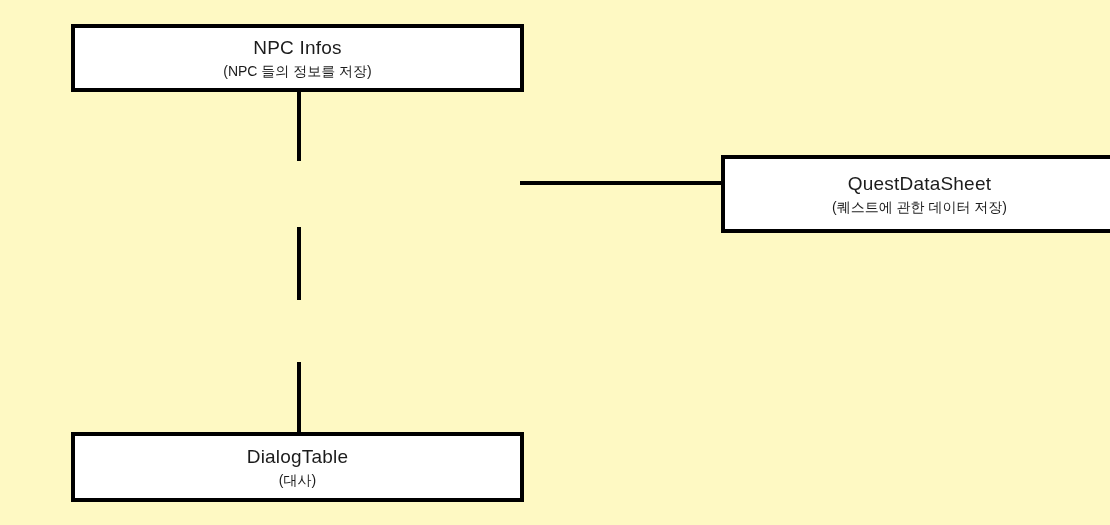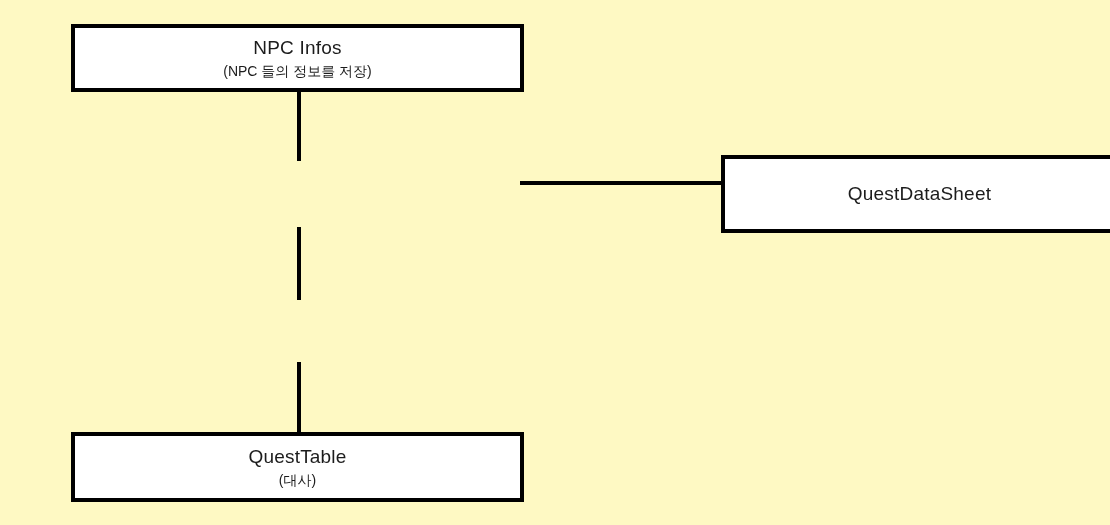--- a/index.html
+++ b/index.html
@@ -86,21 +86,22 @@
   <div class="connector-h" id="connector-quest-to-sheet"></div>
 
   <div class="node" id="node-npc-infos">
     <div class="node-title">NPC Infos</div>
     <div class="node-subtitle">(NPC 들의 정보를 저장)</div>
   </div>
 
 
 
   <div class="node" id="node-dialog-table">
-    <div class="node-title">QuestTable</div>
+    <div class="node-title">DialogTable</div>
     <div class="node-subtitle">(대사)</div>
   </div>
 
   <div class="node" id="node-quest-datasheet">
     <div class="node-title">QuestDataSheet</div>
+    <div class="node-subtitle">(퀘스트에 관한 데이터 저장)</div>
   </div>
 
 </div>
 
 </body></html>

